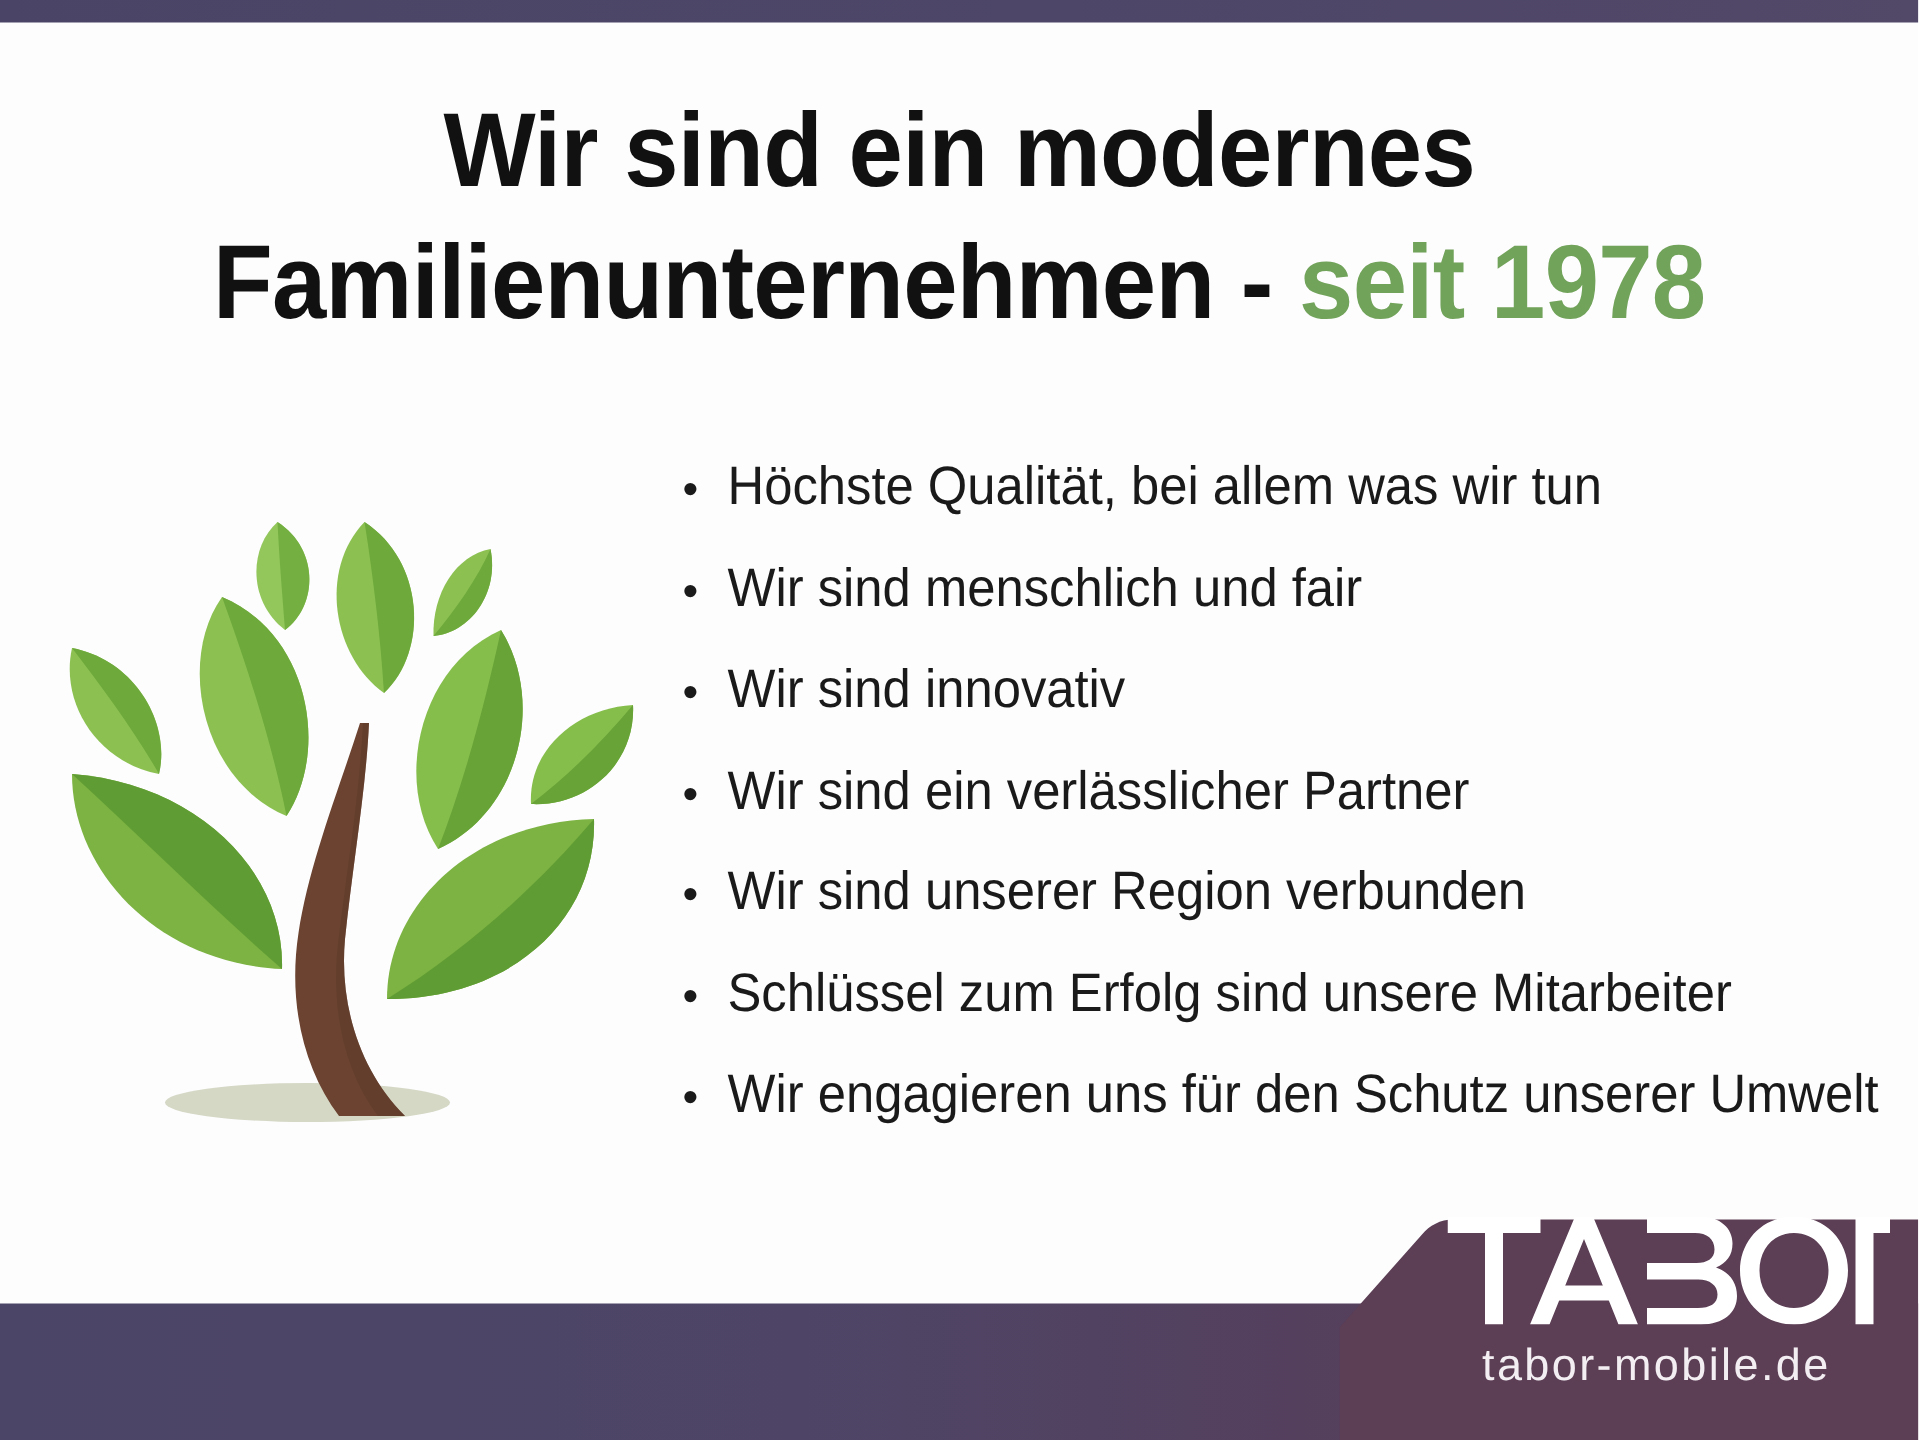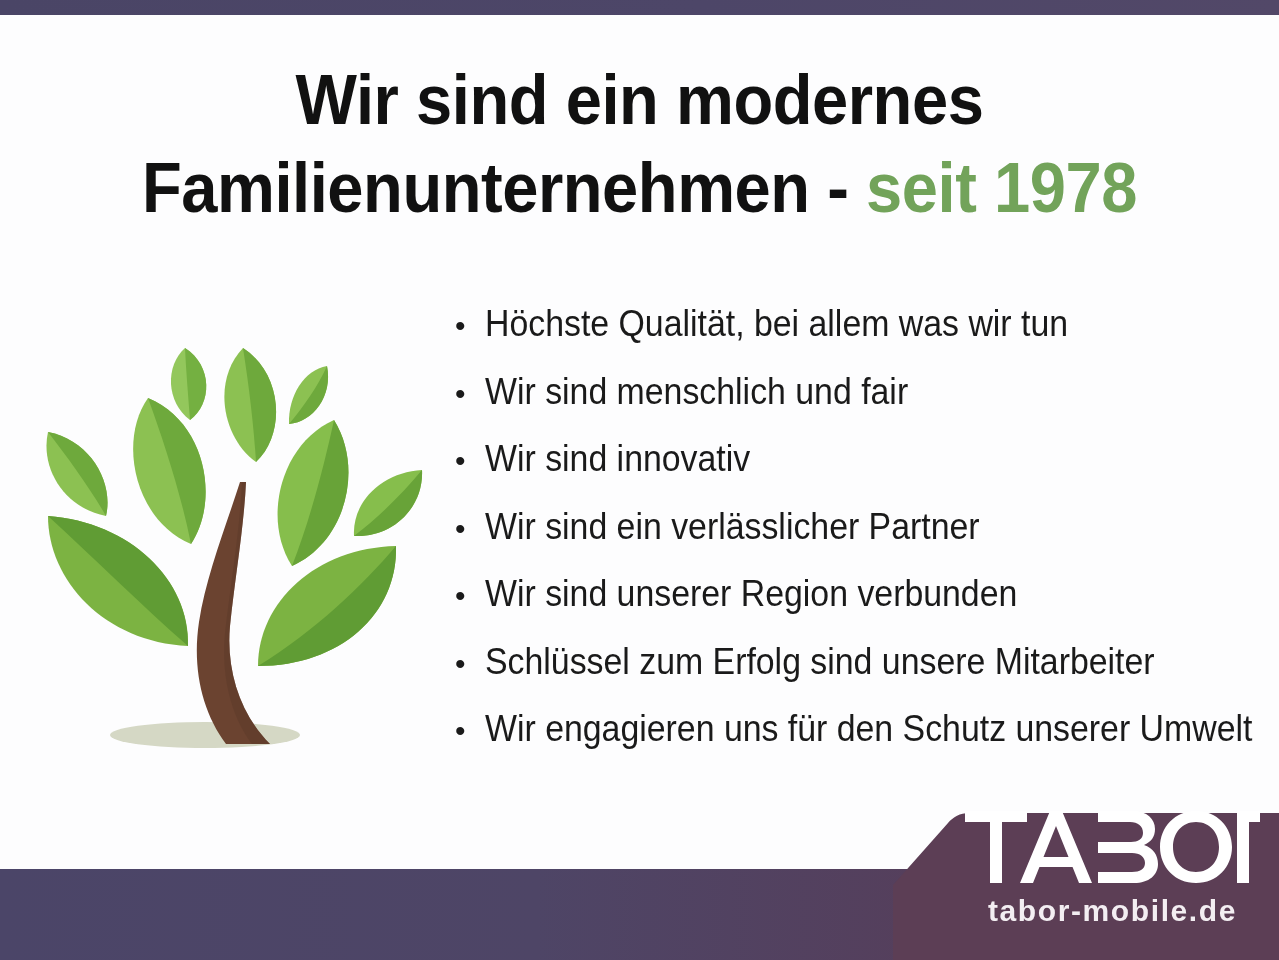--- a/index.html
+++ b/index.html
@@ -63,21 +63,21 @@
 
   .logo-tagline {
     position: absolute;
     left: 988px;
     top: 893px;
     width: 280px;
     color: #f3eef2;
     font-size: 30px;
     line-height: 36px;
     letter-spacing: 1.6px;
-    font-weight: 700;
+    font-weight: 400;
     white-space: nowrap;
   }
 
   
   .headline {
     position: absolute;
     left: 0;
     top: 56px;
     width: 1279px;
     text-align: center;

